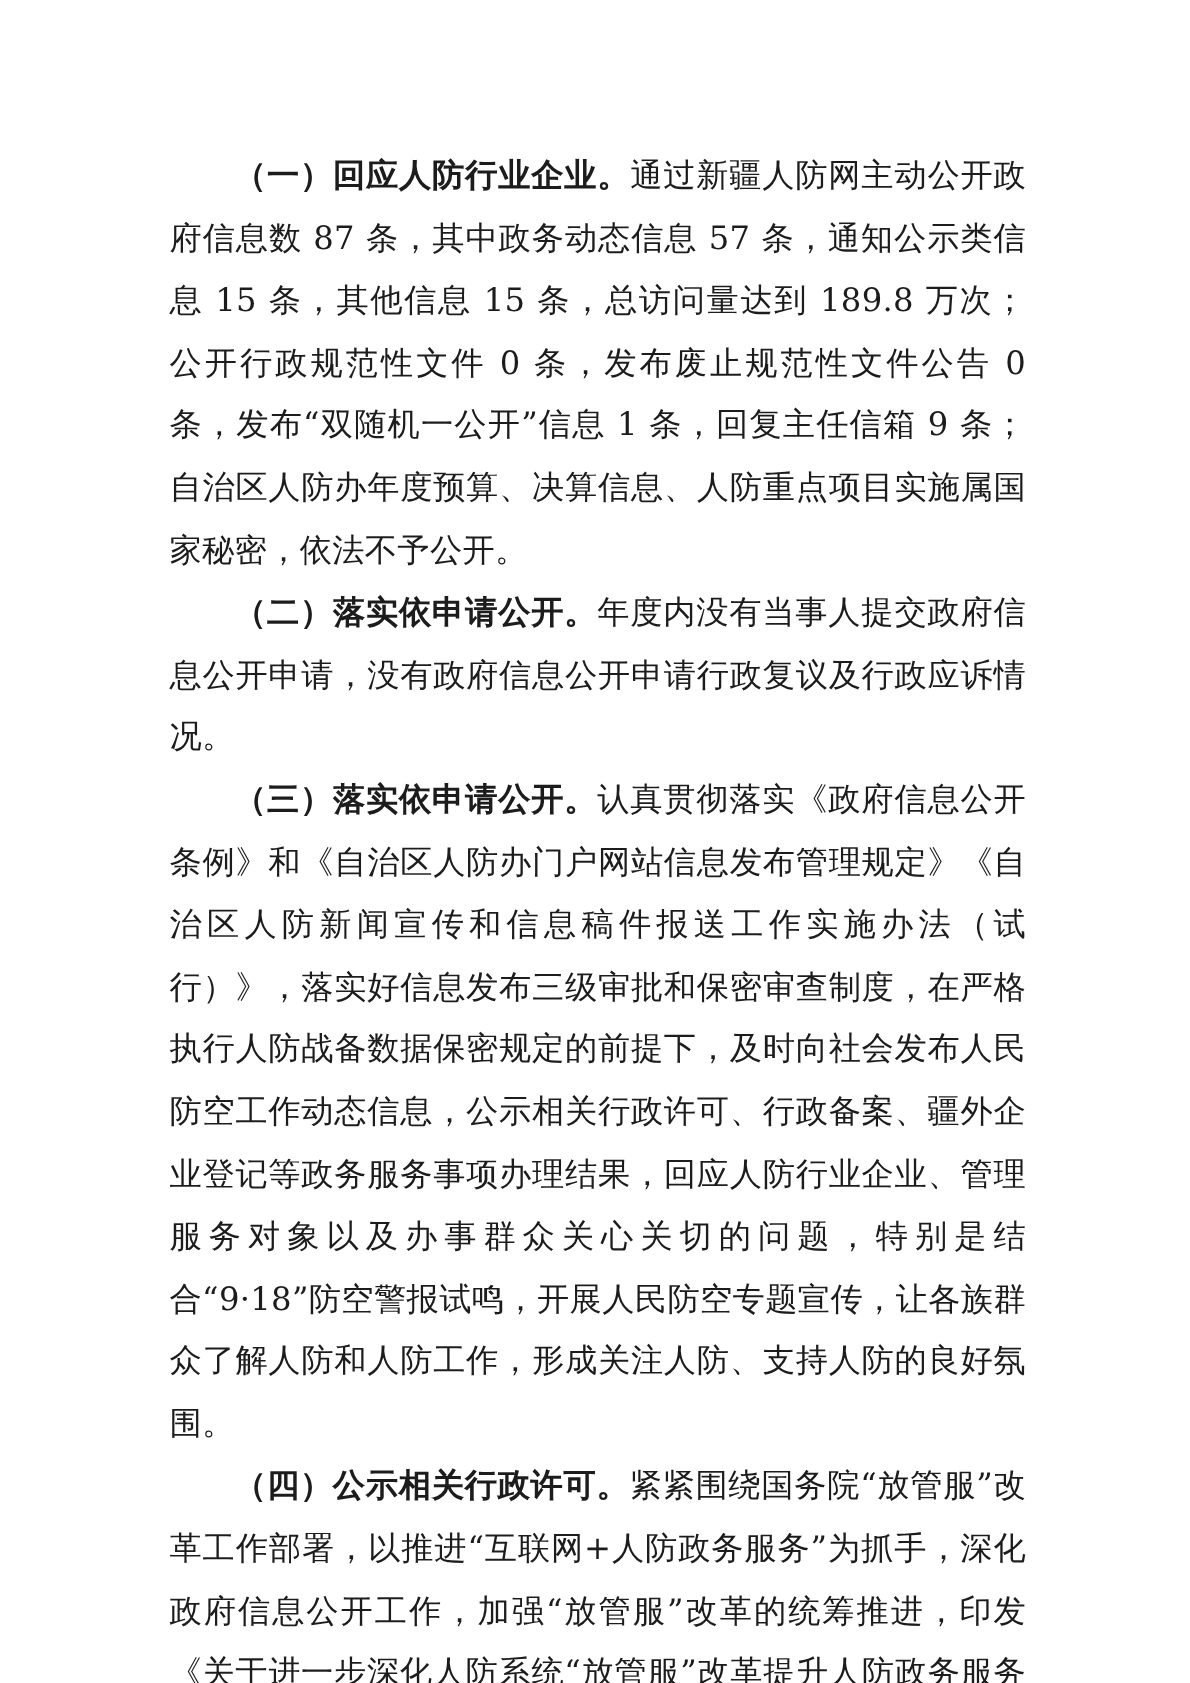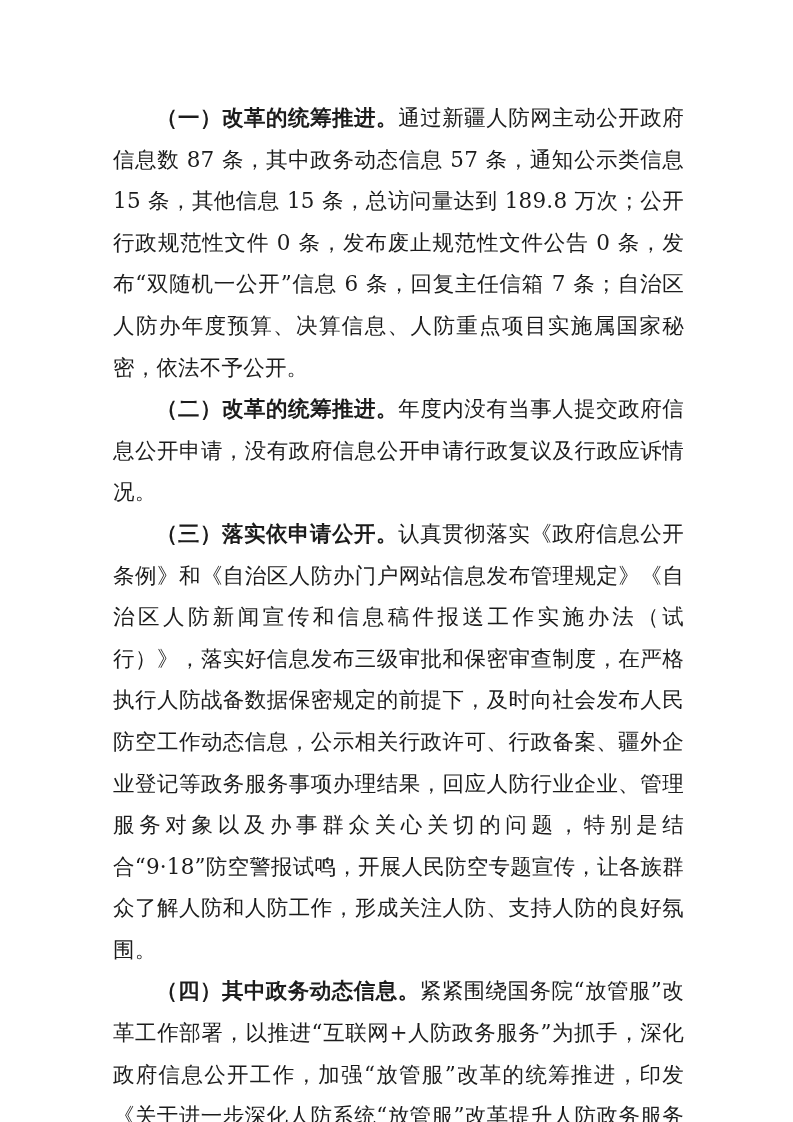--- a/index.html
+++ b/index.html
@@ -33,22 +33,22 @@
   .para-heading {
     font-weight: bold;
   }
 </style>
 </head>
 <body>
 
 <div class="page">
   <div class="text-block">
 
-    <p class="para"><span class="para-heading">（一）改革的统筹推进。</span><span>通过新疆人防网主动公开政府信息数 87 条，其中政务动态信息 57 条，通知公示类信息 15 条，其他信息 15 条，总访问量达到 189.8 万次；公开行政规范性文件 0 条，发布废止规范性文件公告 0 条，发布“双随机一公开”信息 6 条，回复主任信箱 7 条；自治区人防办年度预算、决算信息、人防重点项目实施属国家秘密，依法不予公开。</span></p>
+    <p class="para"><span class="para-heading">（一）回应人防行业企业。</span><span>通过新疆人防网主动公开政府信息数 87 条，其中政务动态信息 57 条，通知公示类信息 15 条，其他信息 15 条，总访问量达到 189.8 万次；公开行政规范性文件 0 条，发布废止规范性文件公告 0 条，发布“双随机一公开”信息 1 条，回复主任信箱 9 条；自治区人防办年度预算、决算信息、人防重点项目实施属国家秘密，依法不予公开。</span></p>
 
-    <p class="para"><span class="para-heading">（二）改革的统筹推进。</span><span>年度内没有当事人提交政府信息公开申请，没有政府信息公开申请行政复议及行政应诉情况。</span></p>
+    <p class="para"><span class="para-heading">（二）落实依申请公开。</span><span>年度内没有当事人提交政府信息公开申请，没有政府信息公开申请行政复议及行政应诉情况。</span></p>
 
     <p class="para"><span class="para-heading">（三）落实依申请公开。</span><span>认真贯彻落实《政府信息公开条例》和《自治区人防办门户网站信息发布管理规定》《自治区人防新闻宣传和信息稿件报送工作实施办法（试行）》，落实好信息发布三级审批和保密审查制度，在严格执行人防战备数据保密规定的前提下，及时向社会发布人民防空工作动态信息，公示相关行政许可、行政备案、疆外企业登记等政务服务事项办理结果，回应人防行业企业、管理服务对象以及办事群众关心关切的问题，特别是结合“9·18”防空警报试鸣，开展人民防空专题宣传，让各族群众了解人防和人防工作，形成关注人防、支持人防的良好氛围。</span></p>
 
-    <p class="para"><span class="para-heading">（四）其中政务动态信息。</span><span>紧紧围绕国务院“放管服”改革工作部署，以推进“互联网+人防政务服务”为抓手，深化政府信息公开工作，加强“放管服”改革的统筹推进，印发《关于进一步深化人防系统“放管服”改革提升人防政务服务水平</span></p>
+    <p class="para"><span class="para-heading">（四）公示相关行政许可。</span><span>紧紧围绕国务院“放管服”改革工作部署，以推进“互联网+人防政务服务”为抓手，深化政府信息公开工作，加强“放管服”改革的统筹推进，印发《关于进一步深化人防系统“放管服”改革提升人防政务服务水平</span></p>
 
   </div>
 </div>
 
 </body></html>

